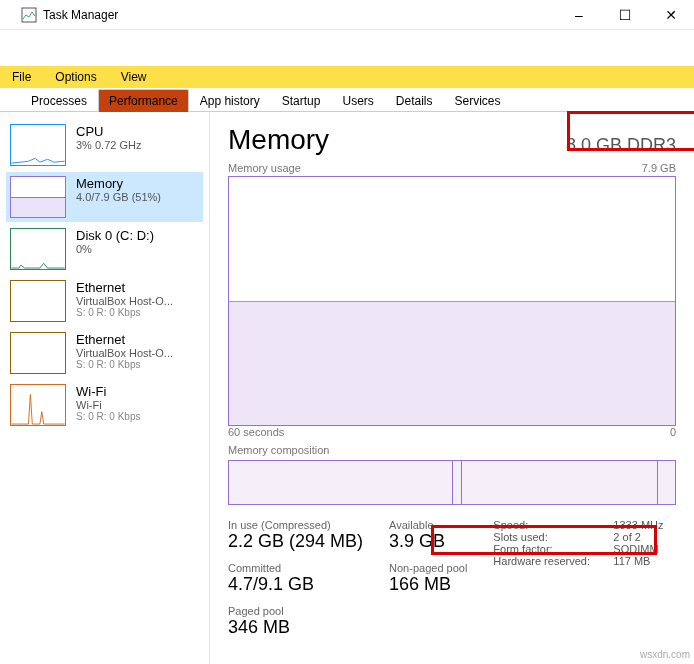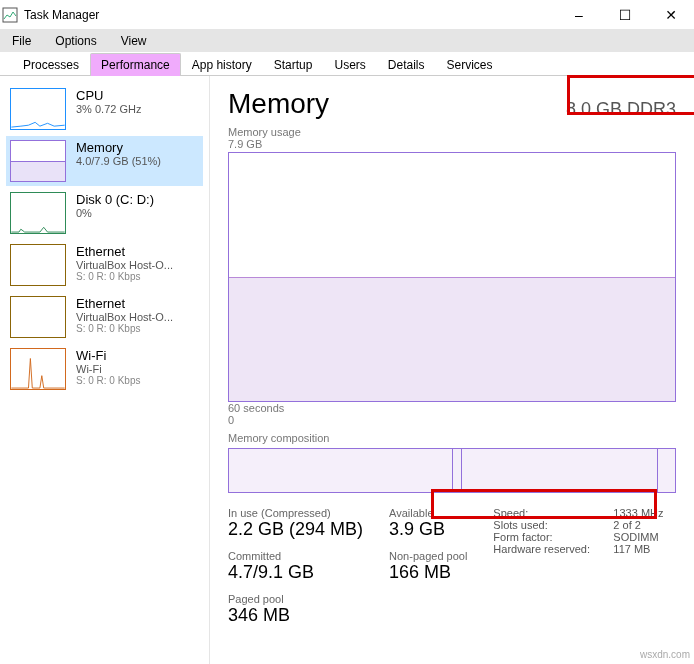--- a/index.html
+++ b/index.html
@@ -1,40 +1,40 @@
 <!DOCTYPE html>
 <html><head>
 <meta charset="utf-8">
 <style>
   * { box-sizing: border-box; margin: 0; padding: 0; font-family: "Segoe UI", Tahoma, sans-serif; }
   body { width: 694px; height: 664px; background: #fff; overflow: hidden; position: relative; font-size: 12px; color: #000; }
-  .titlebar { height: 30px; background: #fff; border-bottom: 1px solid #e5e5e5; display: flex; align-items: center; padding-left: 2px; }
+  .titlebar { height: 30px; background: #fff; border-bottom: 1px solid #e5e5e5; display: flex; align-items: center; padding-left: 21px; }
   .titlebar .icon { width: 16px; height: 16px; margin-right: 6px; }
   .titlebar .title { font-size: 12px; flex: 1; }
   .winbtns { display: flex; height: 100%; }
   .winbtn { width: 46px; display: flex; align-items: center; justify-content: center; font-size: 14px; }
-  .menubar { height: 22px; display: flex; align-items: center; padding-left: 6px; font-size: 12px; gap: 12px; background: #e5e5e5; }
+  .menubar { height: 22px; display: flex; align-items: center; padding-left: 6px; font-size: 12px; gap: 12px; background: #fde047; margin-top: 36px; }
   .menubar span { padding: 2px 6px; }
-  .tabbar { height: 24px; border-bottom: 1px solid #ccc; display: flex; align-items: flex-end; padding-left: 12px; font-size: 12px; background: #fff; }
+  .tabbar { height: 24px; border-bottom: 1px solid #ccc; display: flex; align-items: flex-end; padding-left: 20px; font-size: 12px; background: #fff; }
   .tab { padding: 4px 10px; border: 1px solid transparent; border-bottom: none; position: relative; top: 1px; }
-  .tab.active { border-color: #ccc; background: #f0abfc; border-radius: 2px 2px 0 0; }
+  .tab.active { border-color: #ccc; background: #c2410c; border-radius: 2px 2px 0 0; }
   .content { display: flex; height: calc(100% - 76px); }
   .sidebar { width: 210px; border-right: 1px solid #e5e5e5; padding: 8px 6px; overflow: hidden; }
   .side-item { display: flex; padding: 4px; margin-bottom: 2px; cursor: default; }
   .side-item.selected { background: #cce8ff; }
   .side-graph { width: 56px; height: 42px; border: 1px solid; margin-right: 10px; position: relative; overflow: hidden; background: #fff; }
   .side-text .t1 { font-size: 13px; }
   .side-text .t2 { font-size: 11px; color: #555; }
   .side-text .t3 { font-size: 10px; color: #888; }
   .main { flex: 1; padding: 12px 18px; position: relative; }
   .main-header { display: flex; justify-content: space-between; align-items: flex-end; margin-bottom: 6px; }
   .main-title { font-size: 28px; font-weight: 300; }
   .main-sub { font-size: 18px; color: #555; }
   .label { font-size: 11px; color: #777; }
-  .label-row { display: flex; justify-content: space-between; flex-direction: column; }
+  .label-row { display: flex; justify-content: space-between; }
   .big-chart { height: 250px; border: 1px solid #9370db; margin-top: 2px; position: relative; background: #fff; }
   .big-chart .fill { position: absolute; left: 0; right: 0; bottom: 0; height: 50%; background: rgba(186,150,220,0.25); border-top: 1px solid #b889d8; }
   .comp-chart { height: 45px; border: 1px solid #9370db; margin-top: 4px; background: rgba(186,150,220,0.15); position: relative; }
   .comp-chart .seg { position: absolute; top: 0; bottom: 0; border-right: 1px solid #9370db; }
   .stats { margin-top: 14px; display: flex; }
   .stats-col { margin-right: 26px; }
   .stat-label { font-size: 11px; color: #666; }
   .stat-value { font-size: 18px; }
   .stat-block { margin-bottom: 10px; }
   .detail-grid { font-size: 11px; color: #555; }

